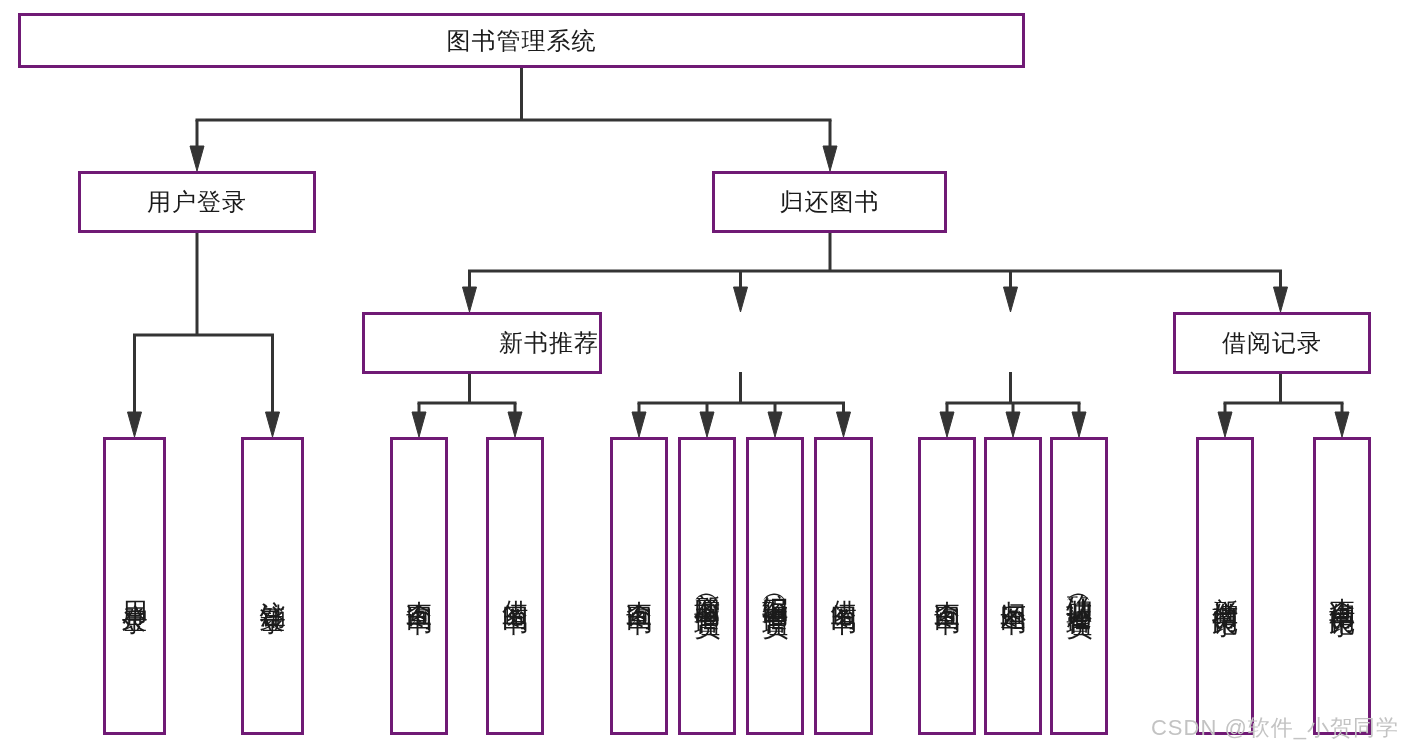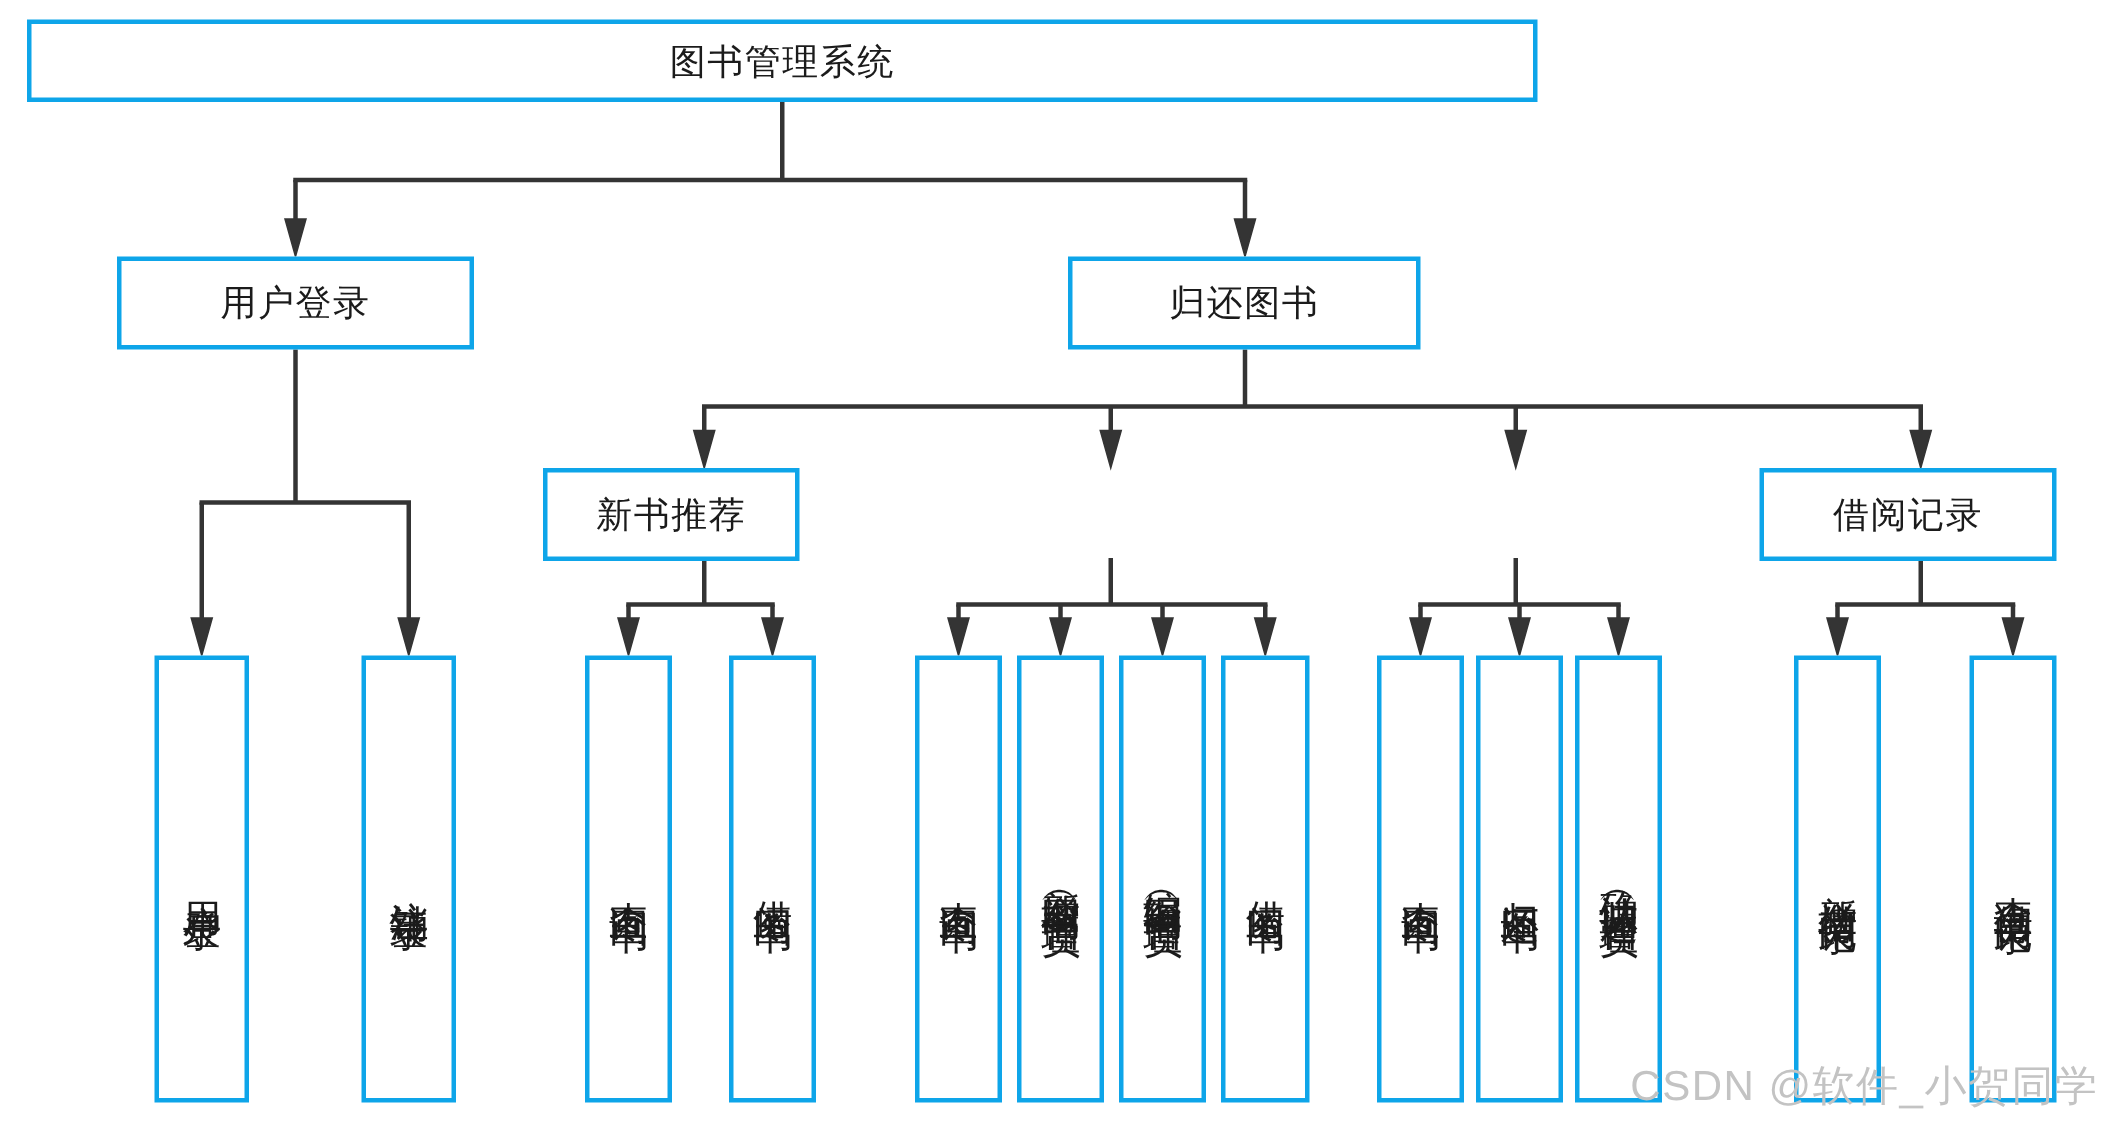--- a/index.html
+++ b/index.html
@@ -11,40 +11,40 @@
     font-family: "Liberation Sans", sans-serif;
     overflow: hidden;
   }
   .wires { position: absolute; left: 0; top: 0; width: 1405px; height: 747px; }
   .wires line { stroke: #343434; stroke-width: 3; }
   .wires polygon { fill: #343434; stroke: #343434; }
   .box {
     position: absolute;
     box-sizing: border-box;
     background: #ffffff;
-    border: 3px solid #0ea5e9;
+    border: 3px solid #701a75;
     display: flex;
     align-items: center;
     justify-content: center;
     color: #1b1b1b;
   }
   .h-label { font-size: 24px; letter-spacing: 1px; white-space: nowrap; }
   .leaf .v-label {
     writing-mode: vertical-rl;
     text-orientation: mixed;
     font-size: 26px;
     line-height: 1.05;
     letter-spacing: 3px;
     white-space: nowrap;
   }
   .watermark {
     position: absolute;
     right: 6px;
     bottom: 4px;
-    font-size: 28px;
+    font-size: 22px;
     color: #c3c3c3;
     letter-spacing: 1px;
     white-space: nowrap;
   }
 </style>
 </head>
 <body>
 
 <div class="stage">
 
@@ -114,21 +114,21 @@
     <span class="h-label">图书管理系统</span>
   </div>
 
   <div class="box" style="left:78px; top:171px; width:238px; height:62px;">
     <span class="h-label">用户登录</span>
   </div>
   <div class="box" style="left:712px; top:171px; width:235px; height:62px;">
     <span class="h-label">归还图书</span>
   </div>
 
-  <div class="box" style="left:362px; top:312px; width:171px; height:62px;">
+  <div class="box" style="left:362px; top:312px; width:240px; height:62px;justify-content:flex-end;">
     <span class="h-label">新书推荐</span>
   </div>
   <div class="box" style="left:1173px; top:312px; width:198px; height:62px;">
     <span class="h-label">借阅记录</span>
   </div>
 
   <div class="box leaf" style="left:103px; top:437px; width:63px; height:298px;">
     <span class="v-label">用户登录</span>
   </div>
   <div class="box leaf" style="left:241px; top:437px; width:63px; height:298px;">

